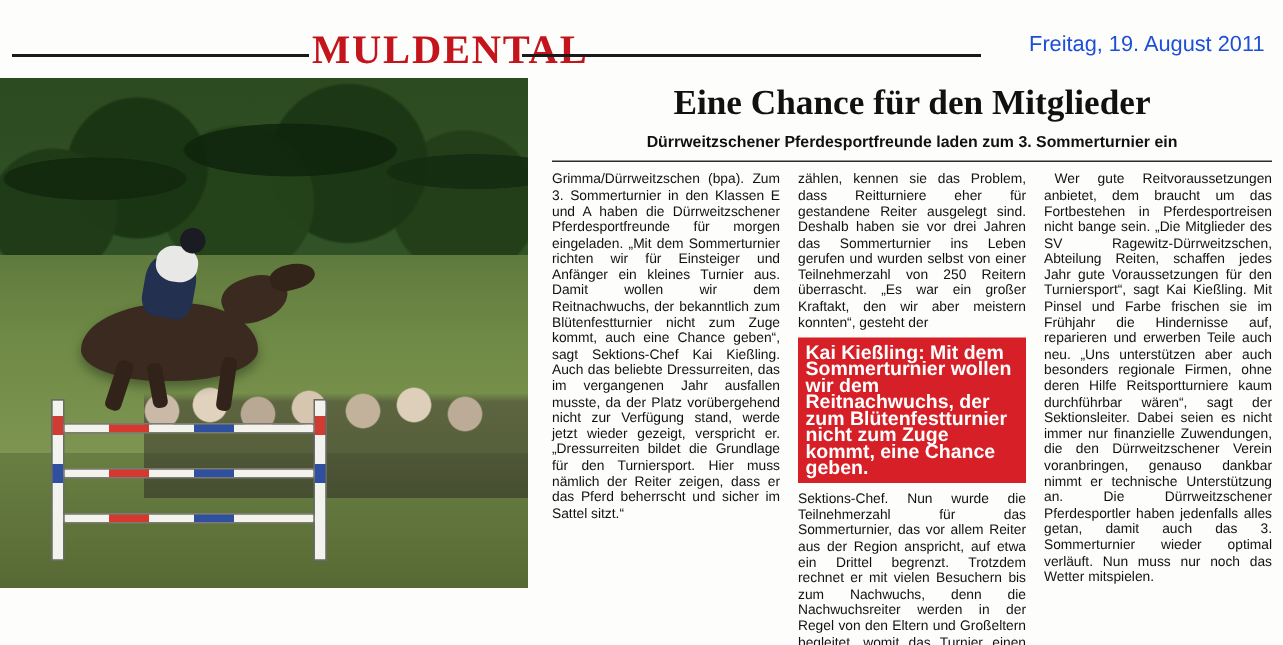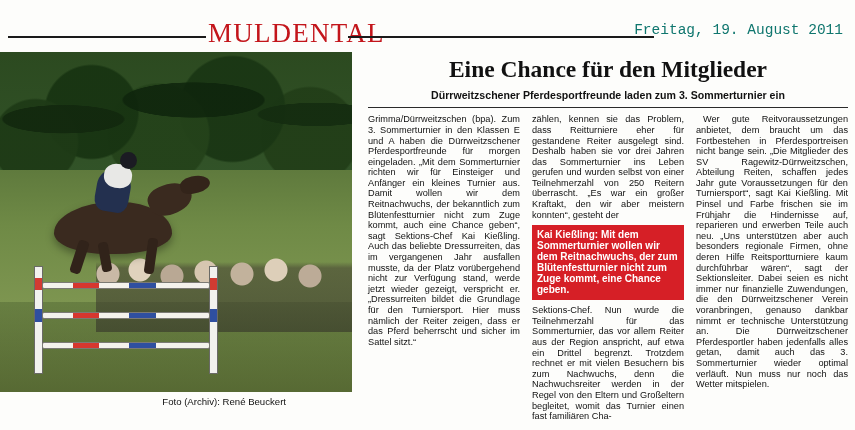--- a/index.html
+++ b/index.html
@@ -36,40 +36,40 @@
     width: 198px;
     height: 2px;
     background: #1a1a1a;
   }
   .masthead-title {
     position: absolute;
     left: 208px;
     top: 6px;
     font-family: "Liberation Serif", serif;
     font-size: 27px;
-    font-weight: normal;
+    font-weight: bold;
     letter-spacing: 1.2px;
     color: #c3151b;
     line-height: 1;
   }
   .masthead-rule-right {
     position: absolute;
     left: 348px;
     top: 22px;
     width: 306px;
     height: 2px;
     background: #1a1a1a;
   }
   .masthead-date {
     position: absolute;
     right: 12px;
     top: 8px;
     font-size: 14.5px;
-    font-family: Liberation Mono, monospace;
-    color: #0f766e;
+    font-family: Liberation Sans, sans-serif;
+    color: #1d4ed8;
   }
 
   
   .photo-block {
     position: absolute;
     left: 0;
     top: 52px;
     width: 352px;
     height: 350px;
   }
@@ -285,21 +285,21 @@
     text-indent: 7px;
   }
   .col p.first {
     text-indent: 0;
   }
   .pullquote {
     background: #d61f26;
     color: #ffffff;
     font-family: "Liberation Sans", sans-serif;
     font-weight: bold;
-    font-size: 10px;
+    font-size: 13px;
     line-height: 11px;
     padding: 4px 5px 5px 5px;
     margin: 5px 0 5px 0;
     text-indent: 0;
     text-align: left;
   }
 </style>
 </head>
 <body>
 
@@ -331,21 +331,20 @@
       <div class="rider-head"></div>
       <div class="fence">
         <div class="fence-post-l"></div>
         <div class="fence-post-r"></div>
         <div class="rail rail1"></div>
         <div class="rail rail2"></div>
         <div class="rail rail3"></div>
       </div>
     </div>
     <div class="photo-caption">
-      <span class="photo-credit">Foto (Archiv): René Beuckert</span>
     </div>
   </div>
 
   <div class="article">
     <h1 class="headline">Eine Chance für den Mitglieder</h1>
     <div class="subhead">Dürrweitzschener Pferdesportfreunde laden zum 3. Sommerturnier ein</div>
     <div class="rule-thin"></div>
 
     <div class="cols">
 

